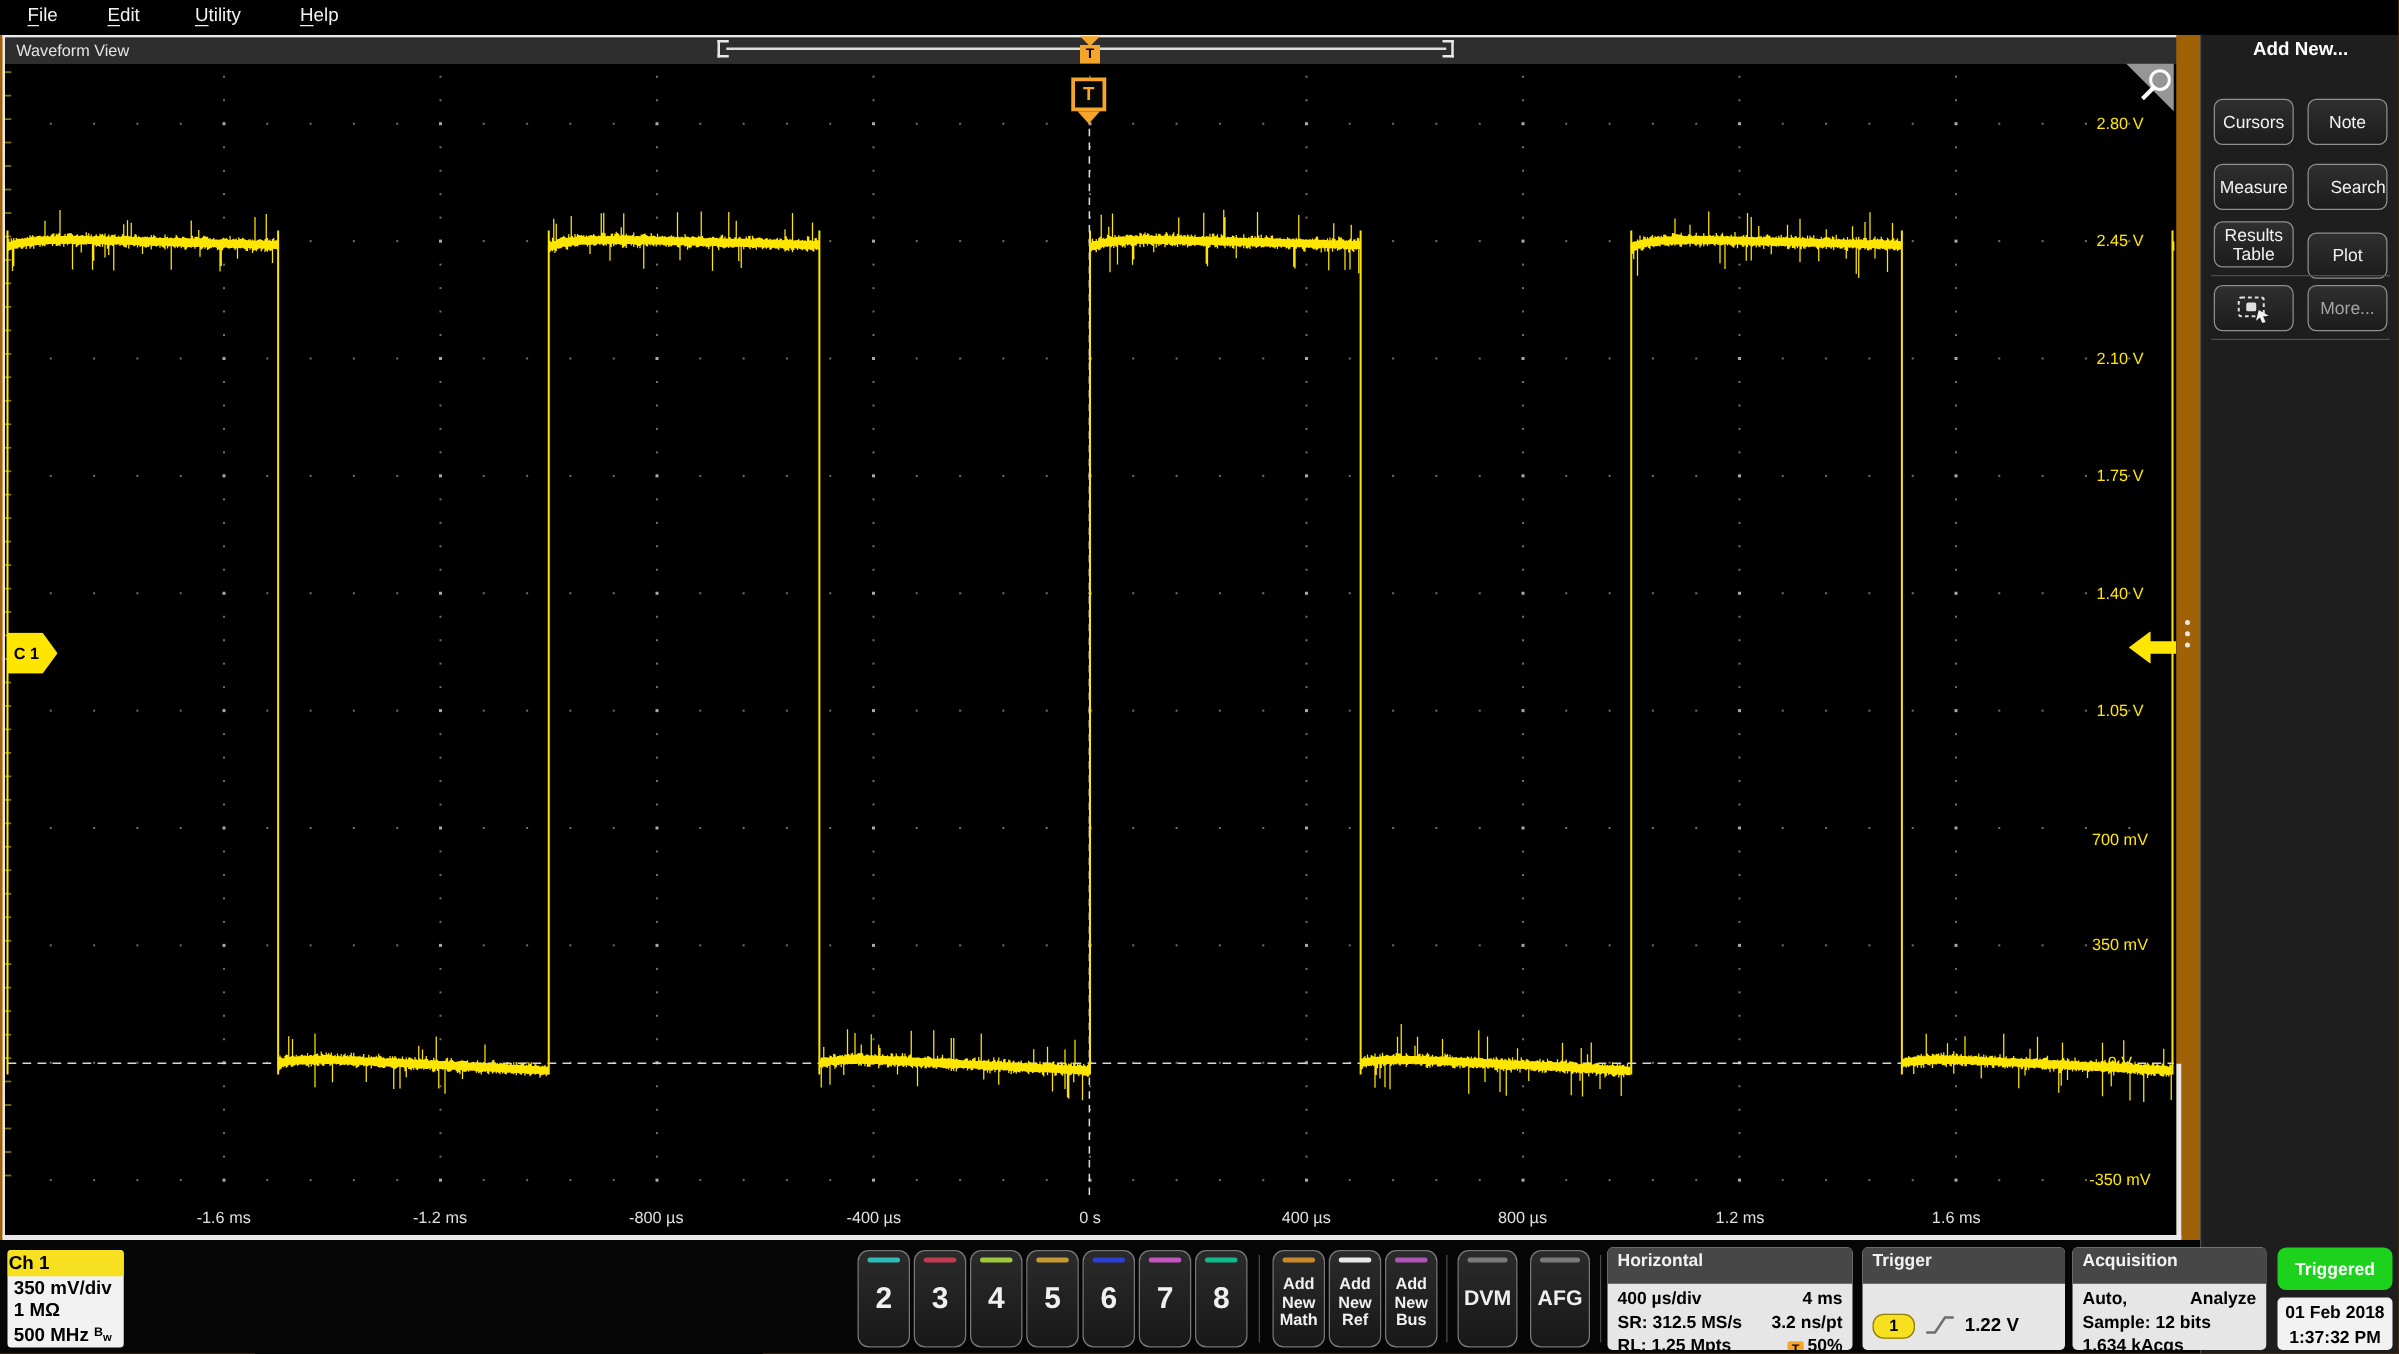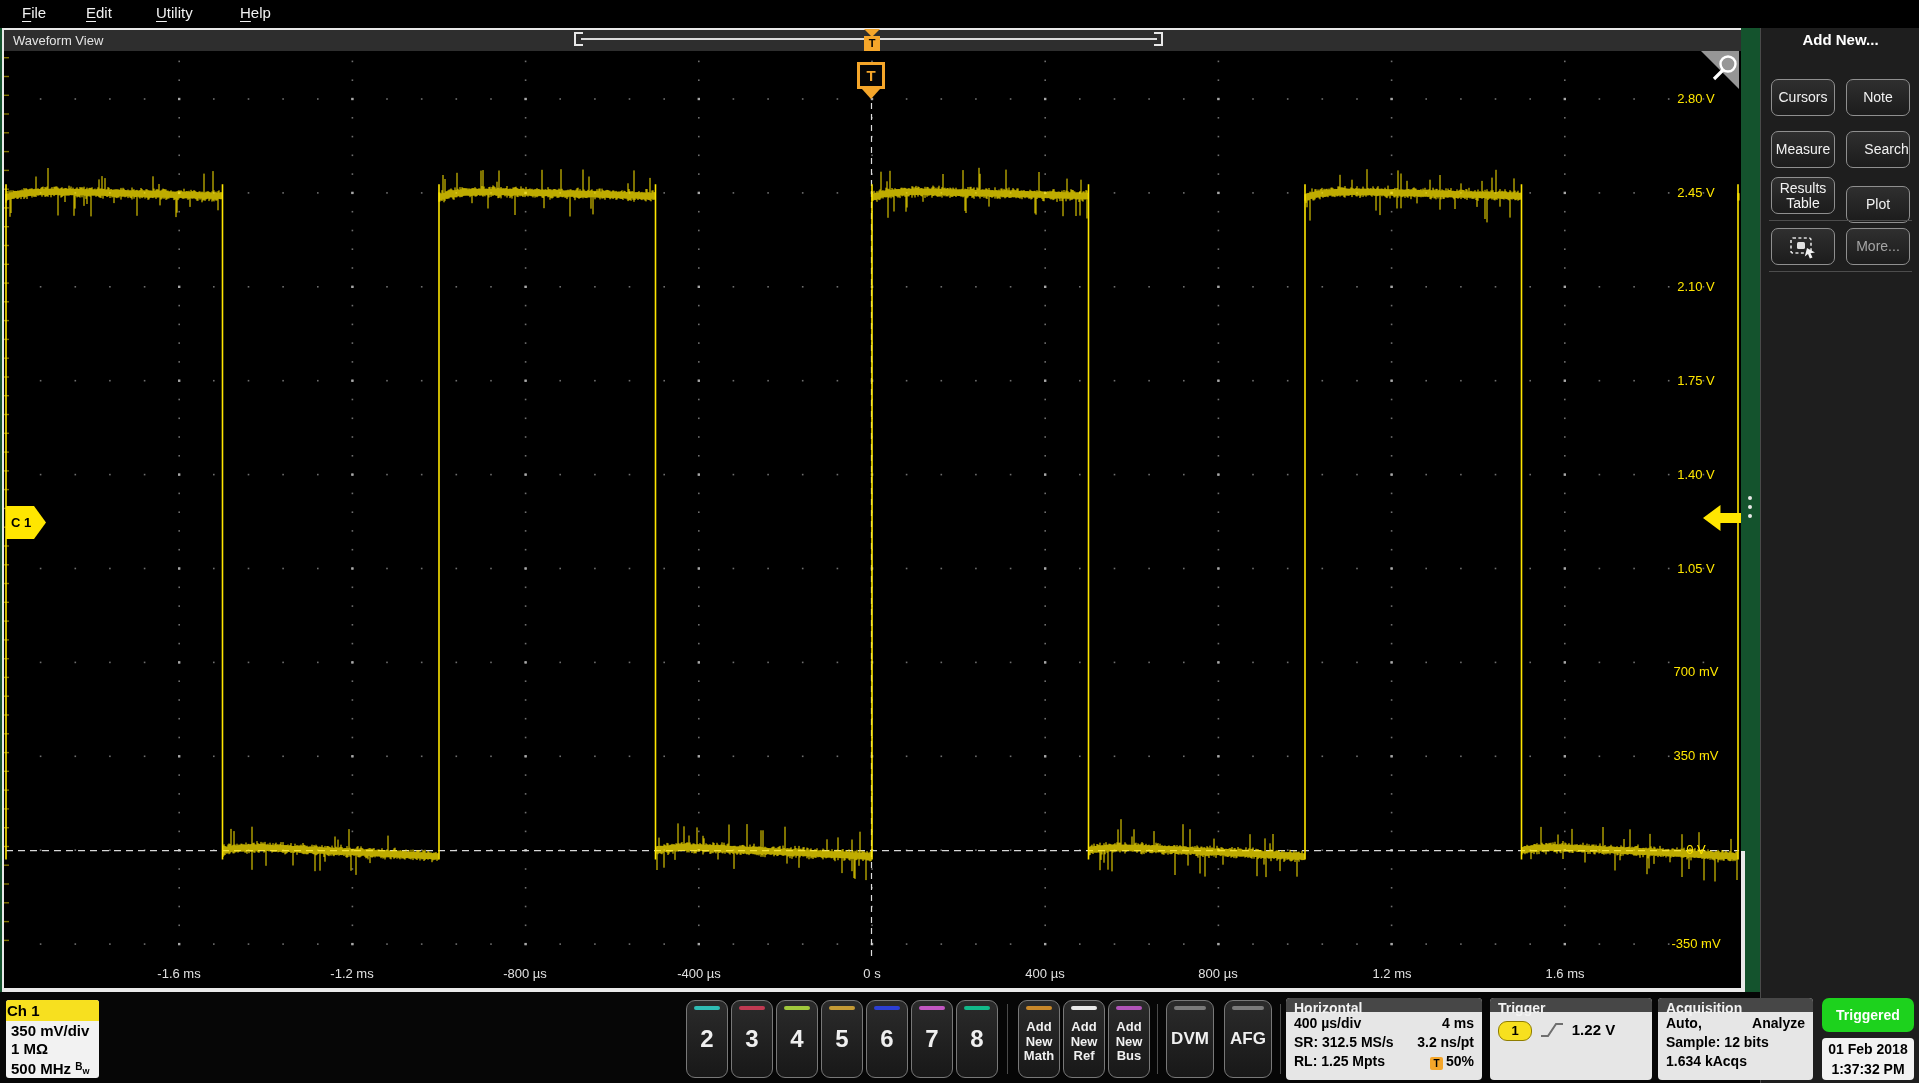--- a/index.html
+++ b/index.html
@@ -1,16 +1,16 @@
 <!DOCTYPE html>
 <html><head>
 <meta charset="utf-8">
 <style>
   html,body{margin:0;padding:0;background:#000;}
-  #root{position:relative;width:1919px;height:1083px;background:#14532d;overflow:hidden;
+  #root{position:relative;width:1919px;height:1083px;background:#a16207;overflow:hidden;
         font-family:"Liberation Sans",sans-serif;-webkit-font-smoothing:antialiased;}
   .abs{position:absolute;}
   
   #menubar{left:0;top:0;width:1919px;height:28px;background:#000;color:#f2f2f2;font-size:15px;}
   .menu-item{position:absolute;top:4px;cursor:default;}
   .menu-item u{text-decoration:underline;text-underline-offset:3px;}
   
   .border{background:#e9e9e9;}
   #titlebar{left:4px;top:30px;width:1737px;height:21px;background:#2e2e2e;color:#e4e4e4;font-size:13px;line-height:21px;}
   #titlebar .t{padding-left:9px;}
@@ -26,21 +26,21 @@
   .chbtn{position:absolute;top:1000px;height:78px;background:linear-gradient(#2b2b2b,#181818);
          border:1px solid #787878;border-radius:9px;box-sizing:border-box;color:#f0f0f0;
          display:flex;align-items:center;justify-content:center;}
   .chbtn .stripe{position:absolute;top:5px;left:7px;right:7px;height:4px;border-radius:2px;}
   .chnum{font-size:24px;font-weight:bold;}
   .addlbl{font-size:13px;font-weight:bold;text-align:center;line-height:1.15;margin-top:6px;}
   .instlbl{font-size:17px;font-weight:bold;}
   .bb-sep{position:absolute;top:1004px;width:1px;height:70px;background:#4a4a4a;}
   
   .infopanel{position:absolute;top:998px;height:82px;border-radius:4px;overflow:hidden;background:#e6e6e6;}
-  .infopanel .hd{height:14px;background:#474747;color:#f2f2f2;font-size:14px;font-weight:bold;line-height:21px;padding-left:8px;}
+  .infopanel .hd{height:29px;background:#474747;color:#f2f2f2;font-size:14px;font-weight:bold;line-height:21px;padding-left:8px;}
   .infopanel .bd{padding:2px 8px 0 8px;color:#000;font-size:14px;font-weight:bold;line-height:19px;}
   .cols{display:flex;justify-content:space-between;}
   
   #chbadge{left:6px;top:1000px;width:93px;height:78px;border-radius:3px;overflow:hidden;background:#f2f2f2;}
   #chbadge .hd{height:21px;background:#f7e01f;color:#000;font-size:15px;font-weight:bold;line-height:21px;padding-left:1px;}
   #chbadge .bd{padding:1px 5px;color:#000;font-size:15px;font-weight:bold;line-height:18px;}
   
   #triggered{left:1822px;top:998px;width:92px;height:34px;background:#1dd21d;border-radius:7px;
              color:#fff;font-size:14px;font-weight:bold;display:flex;align-items:center;justify-content:center;}
   #datetime{left:1822px;top:1038px;width:92px;height:42px;background:#f2f2f2;border-radius:4px;
@@ -1318,21 +1318,21 @@
         </div>
       <div class="cols">
           <span>RL: 1.25 Mpts</span>
           <span><span class="ticon">T</span><span>50%</span></span>
         </div>
     </div>
   </div>
 
   <div class="infopanel" style="left:1490px;width:162px;">
     <div class="hd">Trigger</div>
-    <div class="bd" style="padding-top:8px;">
+    <div class="bd" style="padding-top:24px;">
       <span class="trig-pill">1</span>
       <svg width="26" height="18" viewBox="0 0 26 18" style="vertical-align:-4px;margin:0 3px;">
         <path d="M2,15 H9 L17,3 H24" fill="none" stroke="#6f6f6f" stroke-width="2"></path>
       </svg>
       <span style="font-size:15px;">1.22 V</span>
     </div>
   </div>
 
   <div class="infopanel" style="left:1658px;width:155px;">
     <div class="hd">Acquisition</div>

